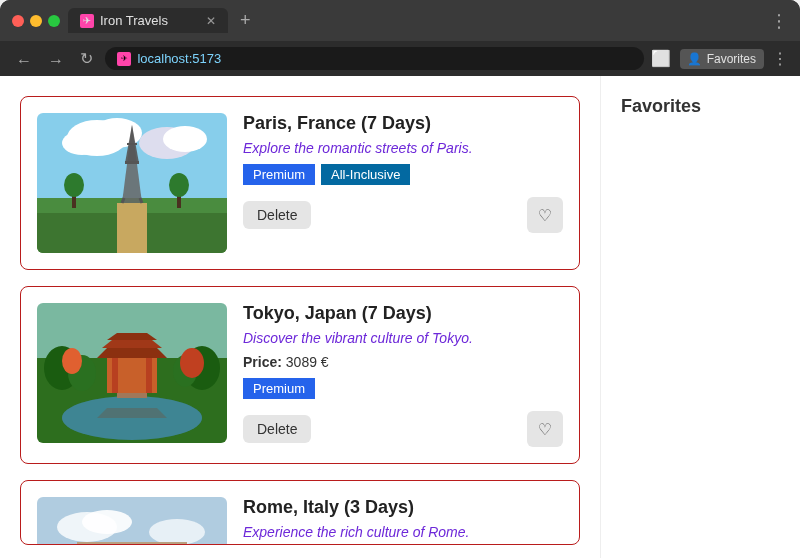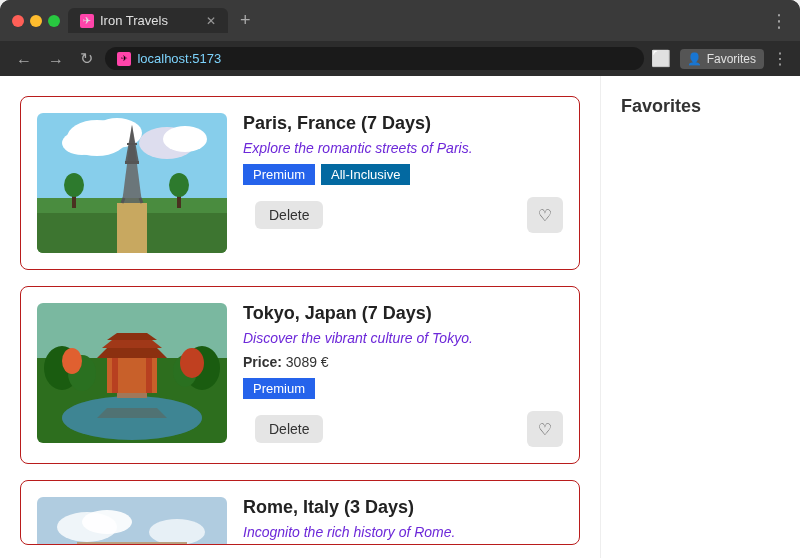--- a/index.html
+++ b/index.html
@@ -193,21 +193,20 @@
       font-size: 13px;
       font-weight: 500;
       color: white;
     }
     .badge-premium { background: #2563eb; }
     .badge-all-inclusive { background: #0369a1; }
     .card-actions {
       display: flex;
       align-items: center;
       gap: 0;
-      margin-left: 12px;
     }
     .btn-delete {
       padding: 6px 14px;
       background: #e5e5e5;
       border: none;
       border-radius: 6px;
       font-size: 14px;
       cursor: pointer;
       color: #333;
     }
@@ -386,21 +385,21 @@
             <rect x="65" y="55" width="12" height="25" rx="6" fill="#8a6a40"></rect>
             <rect x="85" y="55" width="12" height="25" rx="6" fill="#8a6a40"></rect>
             <rect x="105" y="55" width="12" height="25" rx="6" fill="#8a6a40"></rect>
             <rect x="125" y="55" width="12" height="25" rx="6" fill="#8a6a40"></rect>
 
             <rect y="95" width="190" height="45" fill="#c8b890"></rect>
           </svg>
         </div>
         <div class="card-info">
           <div class="card-title">Rome, Italy (3 Days)</div>
-          <div class="card-description">Incognito the rich history of Rome.</div>
+          <div class="card-description">Experience the rich culture of Rome.</div>
         </div>
       </div>
 
     </div>
 
     <div class="sidebar">
       <div class="sidebar-title">Favorites</div>
     </div>
   </div>
 </div>

